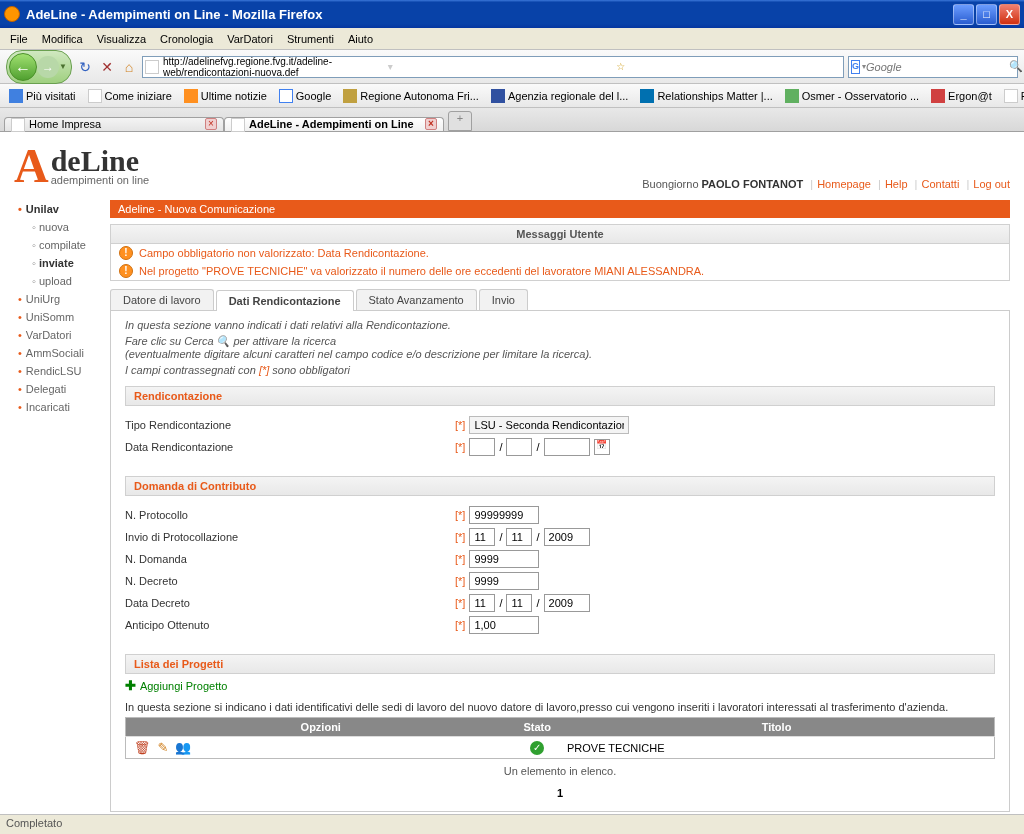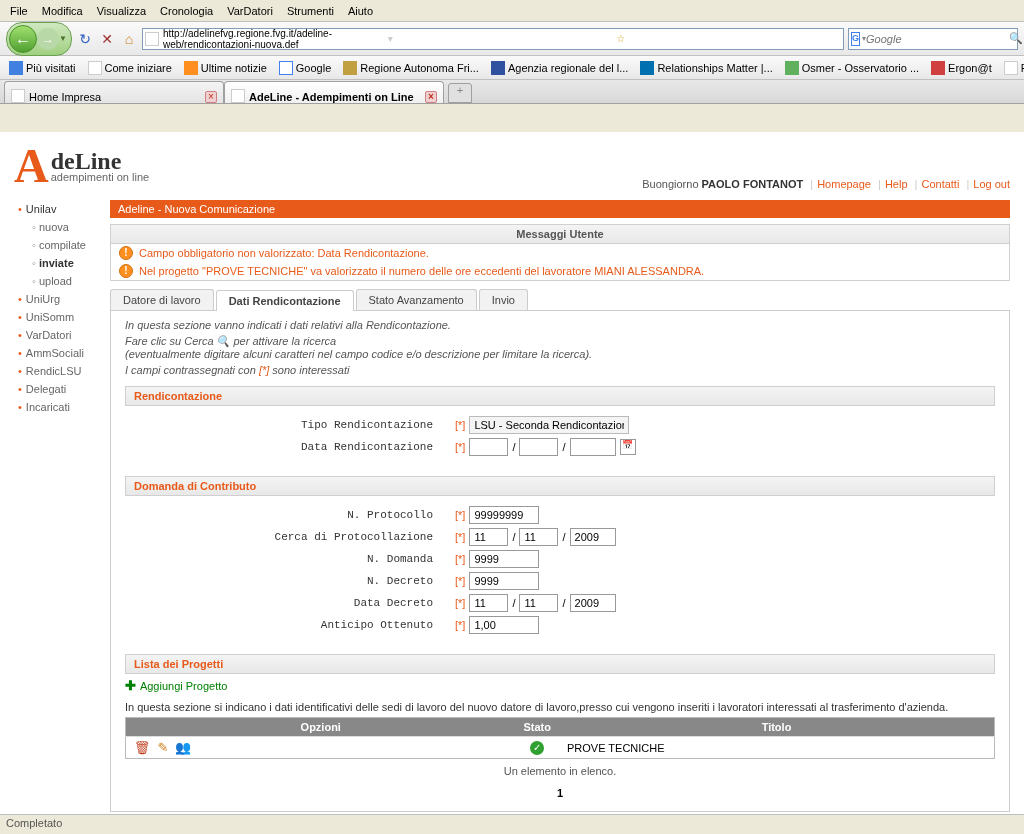--- a/index.html
+++ b/index.html
@@ -39,48 +39,48 @@
 .searchbar input { border: none; flex: 1; font-size: 11px; outline: none; }
 .searchbar .mag { color: #888; }
 
 
 .bookbar { height: 24px; background: linear-gradient(#fafafa,#e8e8e8); border-bottom: 1px solid #c0c0c0; display: flex; align-items: center; padding: 0 4px; gap: 2px; overflow: hidden; }
 .bookbar .bk { padding: 2px 5px; display: flex; align-items: center; gap: 3px; font-size: 11px; white-space: nowrap; }
 .bookbar .bk .bi { width: 14px; height: 14px; display: inline-block; }
 
 
 .tabbar { height: 24px; background: linear-gradient(#e8e8e8,#d8d8d8); border-bottom: 1px solid #a0a0a0; display: flex; align-items: flex-end; padding: 0 4px; gap: 0; }
-.tab { height: 22px; min-width: 220px; background: linear-gradient(#f4f4f4,#e4e4e4); border: 1px solid #a0a0a0; border-bottom: none; border-radius: 4px 4px 0 0; display: flex; align-items: flex-end; padding: 0 6px; font-size: 11px; gap: 4px; }
+.tab { height: 14px; min-width: 220px; background: linear-gradient(#f4f4f4,#e4e4e4); border: 1px solid #a0a0a0; border-bottom: none; border-radius: 4px 4px 0 0; display: flex; align-items: flex-start; padding: 0 6px; font-size: 11px; gap: 4px; }
 .tab.active { background: linear-gradient(#fff,#f0f0f0); font-weight: bold; }
 .tab .ti { width: 14px; height: 14px; }
 .tab .tx { color: #c03020; font-size: 10px; margin-left: auto; background: #f0d0d0; border: 1px solid #d08080; width: 12px; height: 12px; text-align: center; line-height: 10px; border-radius: 2px; }
 .newtab { width: 24px; height: 20px; background: #e0e0e0; border: 1px solid #a0a0a0; border-radius: 3px 3px 0 0; margin-left: 4px; text-align: center; color: #888; }
 
 
 .page-area { position: absolute; top: 132px; left: 0; right: 0; bottom: 20px; background: #fff; overflow: auto; }
 .page-inner { padding: 10px 14px; }
 
 
 .logo-row { display: flex; align-items: flex-end; justify-content: space-between; padding-bottom: 6px; margin-bottom: 4px; }
 .logo { display: flex; align-items: center; }
 .logo-a { font-size: 48px; font-weight: bold; color: #e85a1a; font-family: Georgia, serif; line-height: 1; }
 .logo-txt { display: flex; flex-direction: column; margin-left: 2px; }
-.logo-main { font-size: 24px; font-weight: bold; color: #333; font-family: Georgia, serif; line-height: 1; }
+.logo-main { font-size: 30px; font-weight: bold; color: #333; font-family: Georgia, serif; line-height: 1; }
 .logo-sub { font-size: 11px; color: #666; margin-top: -2px; text-align: center; }
 .userbar { font-size: 11px; color: #555; }
 .userbar b { color: #333; }
 .userbar a { color: #e85a1a; text-decoration: none; }
 .userbar .sep { color: #ccc; margin: 0 4px; }
 
 
 .layout { display: flex; }
 .sidebar { width: 96px; padding-right: 6px; }
 .side-item { padding: 3px 4px; font-size: 11px; color: #333; }
 .side-item.l1::before { content: "•"; color: #e85a1a; margin-right: 4px; }
-.side-item.l1 { font-weight: normal; }
+.side-item.l1 { font-weight: bold; }
 .side-item.l1.gray { color: #666; font-weight: normal; }
 .side-item.l2 { padding-left: 18px; color: #666; font-weight: normal; }
 .side-item.l2.active { font-weight: bold; color: #333; }
 .side-item.l2::before { content: "◦"; color: #888; margin-right: 3px; }
 
 .main { flex: 1; }
 .breadcrumb { background: #e85a1a; color: #fff; font-weight: normal; font-size: 11px; padding: 3px 8px; }
 
 .panel { border: 1px solid #d0d0d0; background: #fff; margin-top: 6px; }
 .panel-head { background: linear-gradient(#f4f4f4,#e8e8e8); border-bottom: 1px solid #d0d0d0; text-align: center; font-weight: bold; font-size: 11px; padding: 3px; color: #555; }
@@ -93,24 +93,24 @@
 
 .tab-body { border: 1px solid #ccc; border-top: none; padding: 8px 14px; }
 .intro { font-style: italic; color: #555; margin-bottom: 4px; }
 .intro .sicon { color: #3080d0; }
 .req { color: #e85a1a; }
 
 .section { margin-top: 10px; }
 .sec-head { background: linear-gradient(#f4f4f4,#e8e8e8); border: 1px solid #d0d0d0; color: #e85a1a; font-weight: bold; padding: 3px 8px; }
 .sec-body { padding: 6px 0; }
 .frow { display: flex; align-items: center; margin: 4px 0; }
-.flabel { width: 330px; text-align: right; padding-right: 22px; color: #333; font-family: Liberation Mono, monospace; }
+.flabel { width: 330px; text-align: left; padding-right: 22px; color: #333; }
 .fval { display: flex; align-items: center; gap: 4px; }
 .inp { border: 1px solid #999; height: 18px; padding: 0 4px; font-size: 11px; background: #fff; }
-.inp.s { width: 39px; }
+.inp.s { width: 26px; }
 .inp.m { width: 46px; }
 .inp.l { width: 70px; }
 .inp.xl { width: 160px; }
 .inp.ro { background: #f4f4f4; border-color: #bbb; }
 .cal { width: 16px; height: 16px; background: #fff; border: 1px solid #999; font-size: 9px; text-align: center; }
 
 .add-link { color: #008000; font-size: 11px; padding: 4px 0; display: flex; align-items: center; gap: 4px; }
 .add-link .plus { color: #008000; font-weight: bold; font-size: 13px; }
 .desc { font-size: 11px; color: #333; margin: 4px 0; }
 
@@ -130,20 +130,29 @@
 
 
 .page-area::-webkit-scrollbar { width: 16px; }
 .page-area::-webkit-scrollbar-track { background: #f0f0f0; }
 .page-area::-webkit-scrollbar-thumb { background: #c0c0c0; border: 1px solid #a0a0a0; }
 </style>
 </head>
 <body>
 
 <div class="window">
+  <div class="titlebar">
+    <div class="ff-icon"></div>
+    <div class="titlebar-title">AdeLine - Adempimenti on Line - Mozilla Firefox</div>
+    <div class="win-controls">
+      <div class="win-btn win-min">_</div>
+      <div class="win-btn win-max">□</div>
+      <div class="win-btn win-close">X</div>
+    </div>
+  </div>
 
   <div class="menubar">
     <span>File</span>
     <span>Modifica</span>
     <span>Visualizza</span>
     <span>Cronologia</span>
     <span>VarDatori</span>
     <span>Strumenti</span>
     <span>Aiuto</span>
   </div>
@@ -287,21 +296,21 @@
             <div class="ptab">Invio</div>
           </div>
 
           <div class="tab-body">
             <div class="intro">In questa sezione vanno indicati i dati relativi alla Rendicontazione.</div>
             <div class="intro">
               <span>Fare clic su Cerca </span><span class="sicon">🔍</span><span> per attivare la ricerca</span><br>
               <span>(eventualmente digitare alcuni caratteri nel campo codice e/o descrizione per limitare la ricerca).</span>
             </div>
             <div class="intro">
-              <span>I campi contrassegnati con </span><span class="req">[*]</span><span> sono interessati</span>
+              <span>I campi contrassegnati con </span><span class="req">[*]</span><span> sono obbligatori</span>
             </div>
 
             <div class="section">
               <div class="sec-head">Rendicontazione</div>
               <div class="sec-body">
                 <div class="frow">
                   <div class="flabel">Tipo Rendicontazione</div>
                   <div class="fval">
                       <span class="req">[*]</span>
                       <input class="inp xl ro" readonly="" value="LSU - Seconda Rendicontazione" style="">
@@ -323,21 +332,21 @@
               <div class="sec-head">Domanda di Contributo</div>
               <div class="sec-body">
                 <div class="frow">
                   <div class="flabel">N. Protocollo</div>
                   <div class="fval">
                       <span class="req">[*]</span>
                       <input class="inp l" value="99999999" style="">
                     </div>
                 </div>
                 <div class="frow">
-                  <div class="flabel">Cerca di Protocollazione</div>
+                  <div class="flabel">Invio di Protocollazione</div>
                   <div class="fval"><span class="req">[*]</span>
                     <input class="inp s" value="11" style=""> /
                     <input class="inp s" value="11" style=""> /
                     <input class="inp m" value="2009" style="">
                   </div>
                 </div>
                 <div class="frow">
                   <div class="flabel">N. Domanda</div>
                   <div class="fval">
                       <span class="req">[*]</span>

